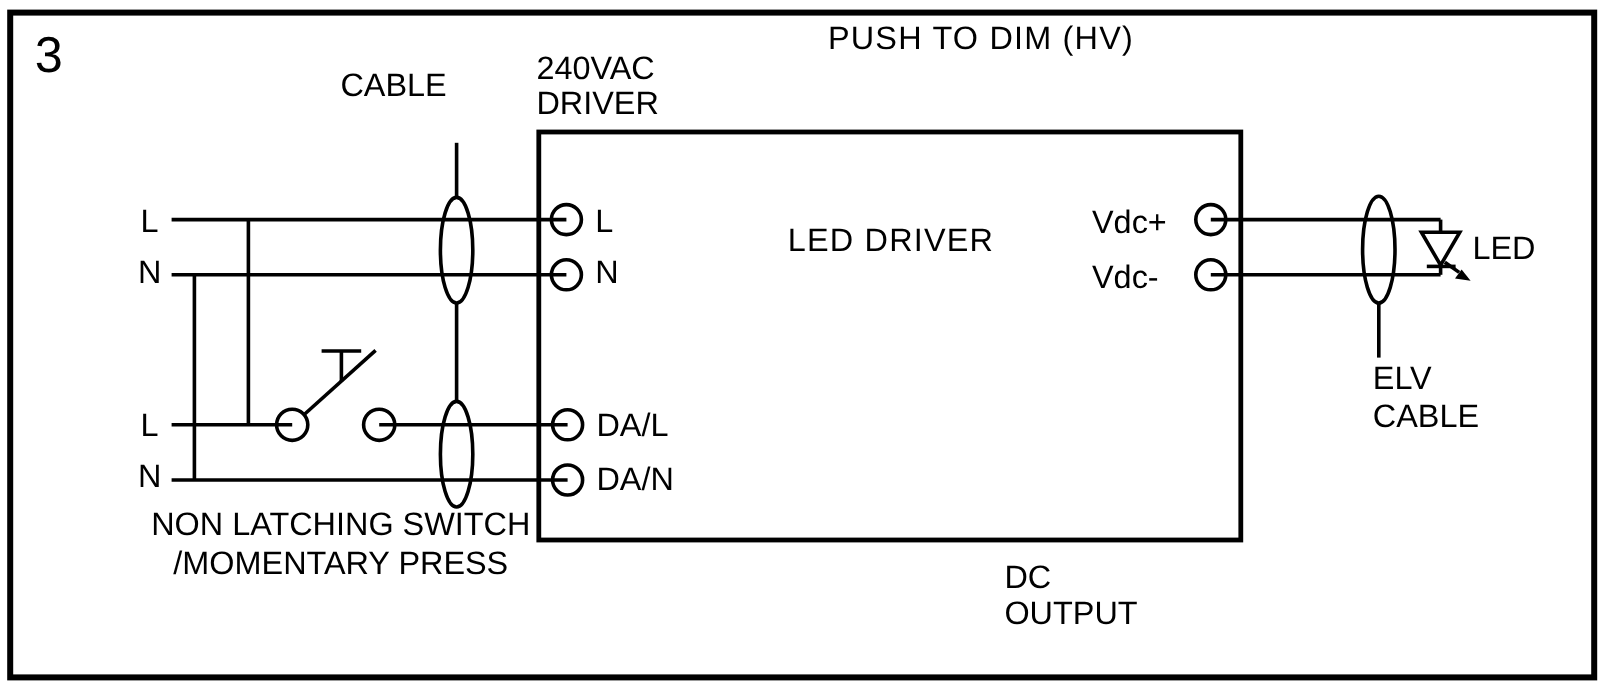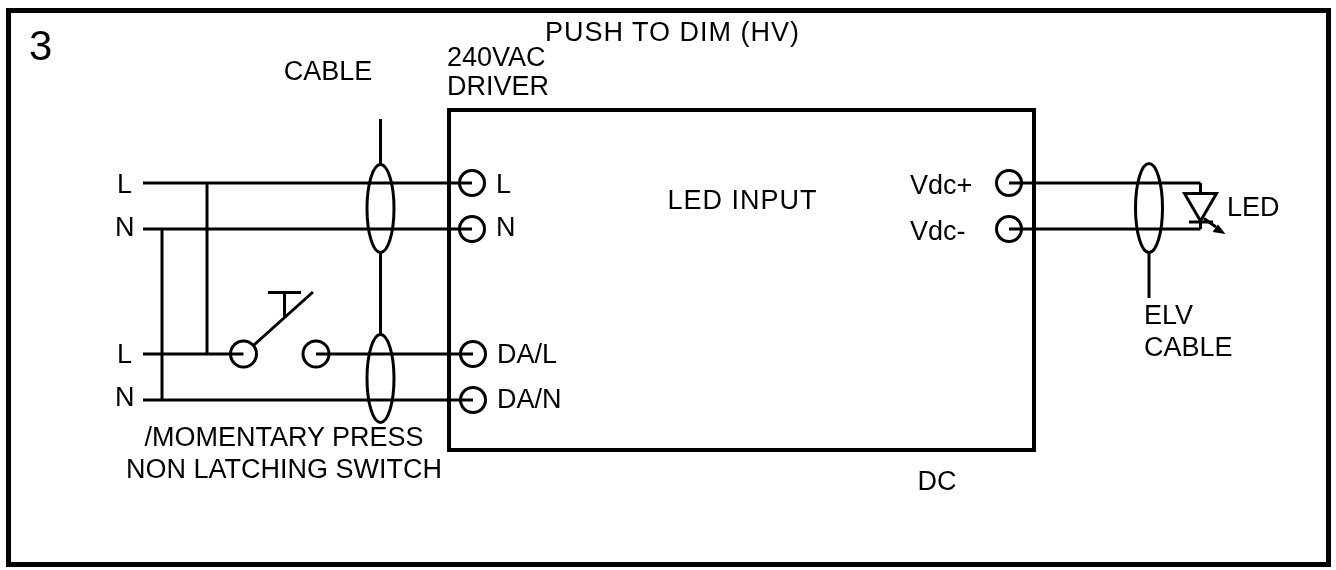--- a/index.html
+++ b/index.html
@@ -26,36 +26,36 @@
   .lbl {
     position: absolute;
     font-size: 27px;
     line-height: 30px;
     white-space: nowrap;
     color: #000000;
   }
   .lbl div { white-space: nowrap; }
 
   .fig-number   { left: 29px;  top: 23px; font-size: 42px; line-height: 46px; }
-  .title        { left: 545px; top: 17px; width: 400px; text-align: left; letter-spacing: 1px; }
+  .title        { left: 545px; top: 17px; width: 400px; text-align: right; letter-spacing: 1px; }
   .cable240     { left: 248px; top: 56px; width: 160px; text-align: center; }
   .input240     { left: 447px; top: 43px; line-height: 29px; }
   .driver-name  { left: 565px; top: 185px; width: 355px; text-align: center; letter-spacing: 1px; }
   .mains-l      { left: 117px; top: 169px; }
   .mains-n      { left: 115px; top: 212px; }
   .switch-l     { left: 117px; top: 339px; }
   .switch-n     { left: 115px; top: 382px; }
   .term-l       { left: 496px; top: 169px; }
   .term-n       { left: 496px; top: 212px; }
   .term-dal     { left: 497px; top: 339px; text-align: right; }
   .term-dan     { left: 497px; top: 384px; }
   .vdc-plus     { left: 910px; top: 170px; text-align: center; }
   .vdc-minus    { left: 910px; top: 216px; }
   .switch-cap   { left: 84px;  top: 421px; width: 400px; text-align: center; line-height: 32px; }
-  .dc-output    { left: 837px; top: 466px; width: 200px; text-align: center; }
+  .dc-output    { left: 837px; top: 466px; width: 200px; text-align: left; }
   .elv-cable    { left: 1144px; top: 299px; line-height: 32px; }
   .led-label    { left: 1227px; top: 192px; }
 </style>
 </head>
 <body>
 
 <div id="stage">
 
   <svg id="diagram-svg" viewBox="0 0 1336 570">
 
@@ -116,42 +116,43 @@
 
   <div class="lbl cable240">
     <div>CABLE</div>
   </div>
 
   <div class="lbl input240">
     <div>240VAC</div>
     <div>DRIVER</div>
   </div>
 
-  <div class="lbl driver-name">LED INPUT</div>
+  <div class="lbl driver-name">LED DRIVER</div>
 
   <div class="lbl mains-l">L</div>
   <div class="lbl mains-n">N</div>
   <div class="lbl switch-l">L</div>
   <div class="lbl switch-n">N</div>
 
   <div class="lbl term-l">L</div>
   <div class="lbl term-n">N</div>
   <div class="lbl term-dal">DA/L</div>
   <div class="lbl term-dan">DA/N</div>
 
   <div class="lbl vdc-plus">Vdc+</div>
   <div class="lbl vdc-minus">Vdc-</div>
 
   <div class="lbl switch-cap">
+    <div>NON LATCHING SWITCH</div>
     <div>/MOMENTARY PRESS</div>
-    <div>NON LATCHING SWITCH</div>
   </div>
 
   <div class="lbl dc-output">
     <div>DC</div>
+    <div>OUTPUT</div>
   </div>
 
   <div class="lbl elv-cable">
     <div>ELV</div>
     <div>CABLE</div>
   </div>
 
   <div class="lbl led-label">LED</div>
 
 </div>

